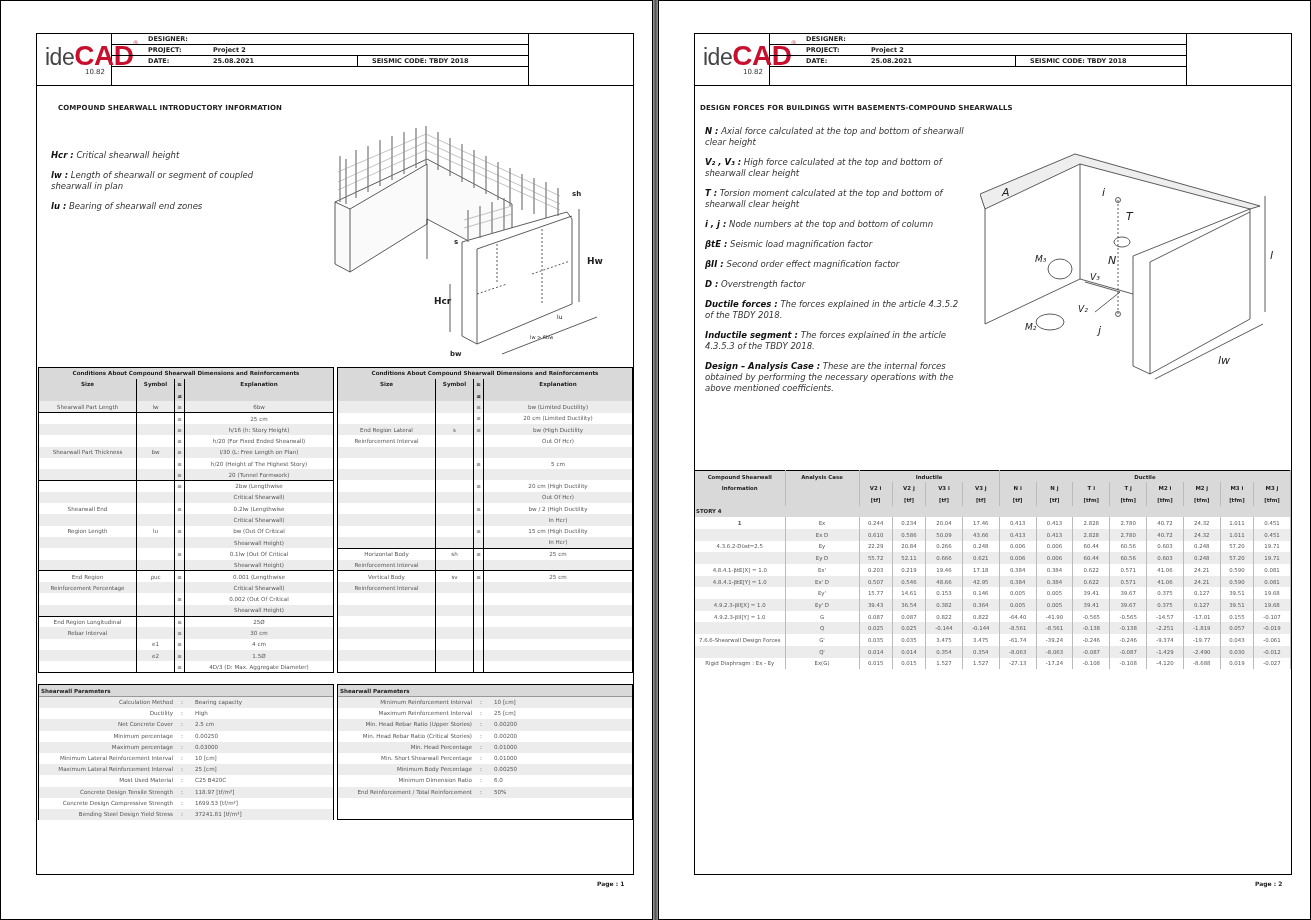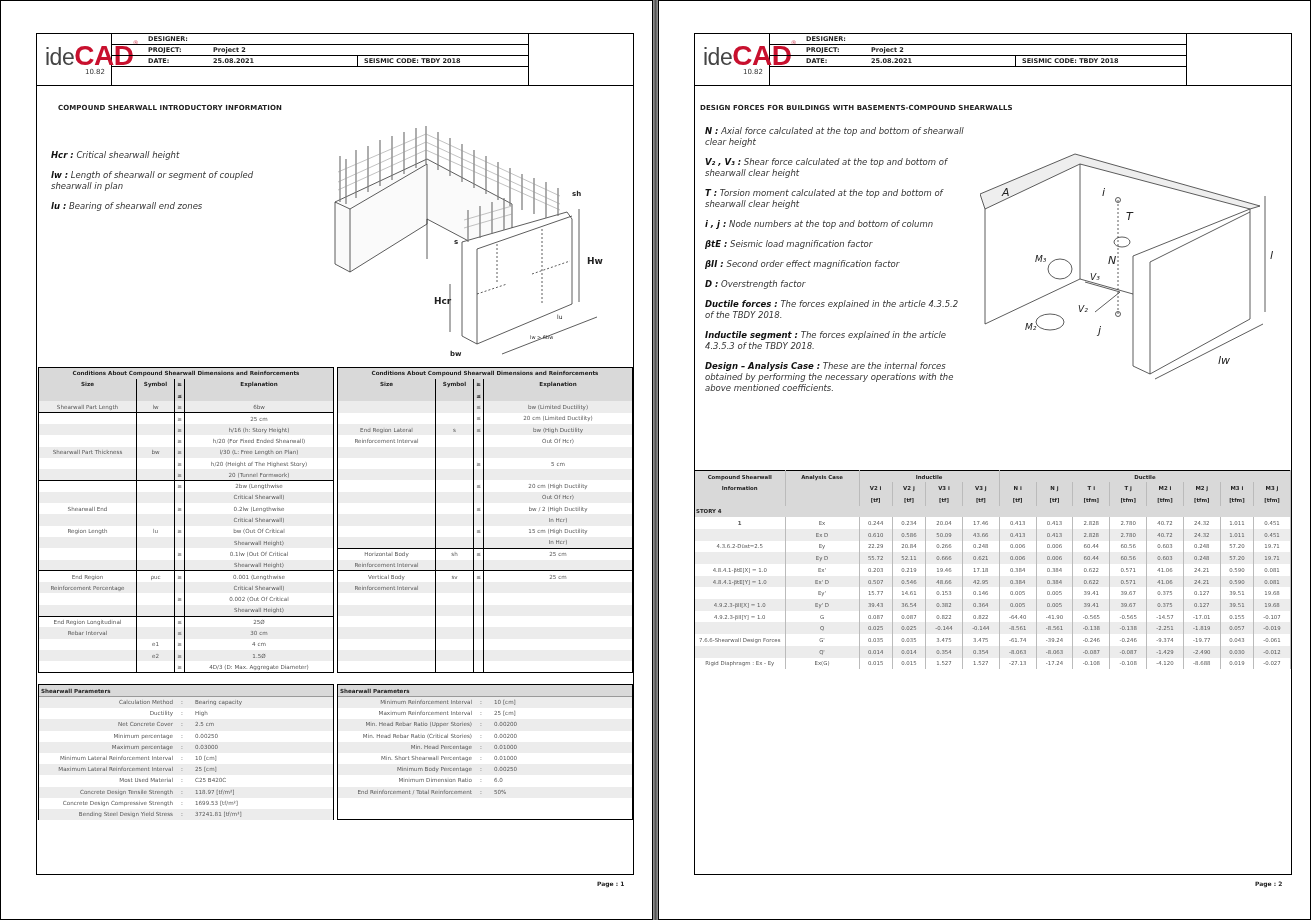--- a/index.html
+++ b/index.html
@@ -11,21 +11,21 @@
 .frame{position:absolute;left:35px;top:32px;width:598px;height:842px;border:1px solid #000}
 .hdr{position:absolute;left:0;top:0;width:596px;height:52px;border-bottom:1px solid #000}
 .logo{position:absolute;left:0;top:0;width:75px;height:52px;border-right:1px solid #000}
 .logo .ide{position:absolute;left:8px;top:6px;font-family:"Liberation Sans",sans-serif;font-size:23px;color:#444;letter-spacing:-.5px}
 .logo .ide b{color:#c8102e;font-weight:900;font-size:28px}
 .logo .reg{font-size:6px;vertical-align:top;color:#c8102e}
 .logo .ver{position:absolute;right:6px;top:34px;font-size:7px;color:#333}
 .hrow{position:absolute;left:75px;width:417px;height:11px;border-bottom:1px solid #000;font-size:6.5px;font-weight:bold;line-height:10px;padding-left:35px}
 .hrow .lab{position:absolute;left:36px}
 .hrow .val{position:absolute;left:101px}
-.hrow .sc{position:absolute;left:210px;top:0;height:11px;border-left:1px solid #000;padding-left:6px}
+.hrow .sc{position:absolute;left:210px;top:0;height:11px;border-left:1px solid #000;padding-left:14px}
 .hright{position:absolute;left:491px;top:0;width:1px;height:52px;background:#000}
 .sec-title{position:absolute;font-size:7px;font-weight:bold;letter-spacing:.1px}
 .defs{position:absolute;font-size:8.5px;font-style:italic;color:#333;line-height:11px}
 .defs p{margin-bottom:9px}
 .defs b{font-style:italic;color:#111}
 table{border-collapse:collapse;font-size:5.6px;color:#555}
 .ct{position:absolute;border:1px solid #000}
 .ct td,.ct th{height:11.3px;padding:0 2px;text-align:center;white-space:nowrap;font-weight:normal}
 .ct th{background:#d9d9d9;color:#222;font-weight:bold}
 .ct tr.g td{background:#ececec}
@@ -602,21 +602,21 @@
           <span class="val">25.08.2021</span>
           <span class="sc" style="left:245px">SEISMIC CODE: TBDY 2018</span>
         </div>
    <div class="hright"></div>
   </div>
 
   <div class="sec-title" style="left:5px;top:70px">DESIGN FORCES FOR BUILDINGS WITH BASEMENTS-COMPOUND SHEARWALLS</div>
 
   <div class="defs" id="defs2" style="left:10px;top:92px;width:260px">
         <p><b>N :</b><span> Axial force calculated at the top and bottom of shearwall clear height</span></p>
-        <p><b>V₂ , V₃ :</b><span> Shear force calculated at the top and bottom of shearwall clear height</span></p>
+        <p><b>V₂ , V₃ :</b><span> High force calculated at the top and bottom of shearwall clear height</span></p>
         <p><b>T :</b><span> Torsion moment calculated at the top and bottom of shearwall clear height</span></p>
         <p><b>i , j :</b><span> Node numbers at the top and bottom of column</span></p>
         <p><b>βtE :</b><span> Seismic load magnification factor</span></p>
         <p><b>βII :</b><span> Second order effect magnification factor</span></p>
         <p><b>D  :</b><span> Overstrength factor</span></p>
         <p><b>Ductile forces :</b><span> The forces explained in the article 4.3.5.2 of the TBDY 2018.</span></p>
         <p><b>Inductile segment :</b><span> The forces explained in the article 4.3.5.3 of the TBDY 2018.</span></p>
         <p><b>Design – Analysis Case :</b><span> These are the internal forces obtained by performing the necessary operations with the above mentioned coefficients.</span></p>
       </div>
 

